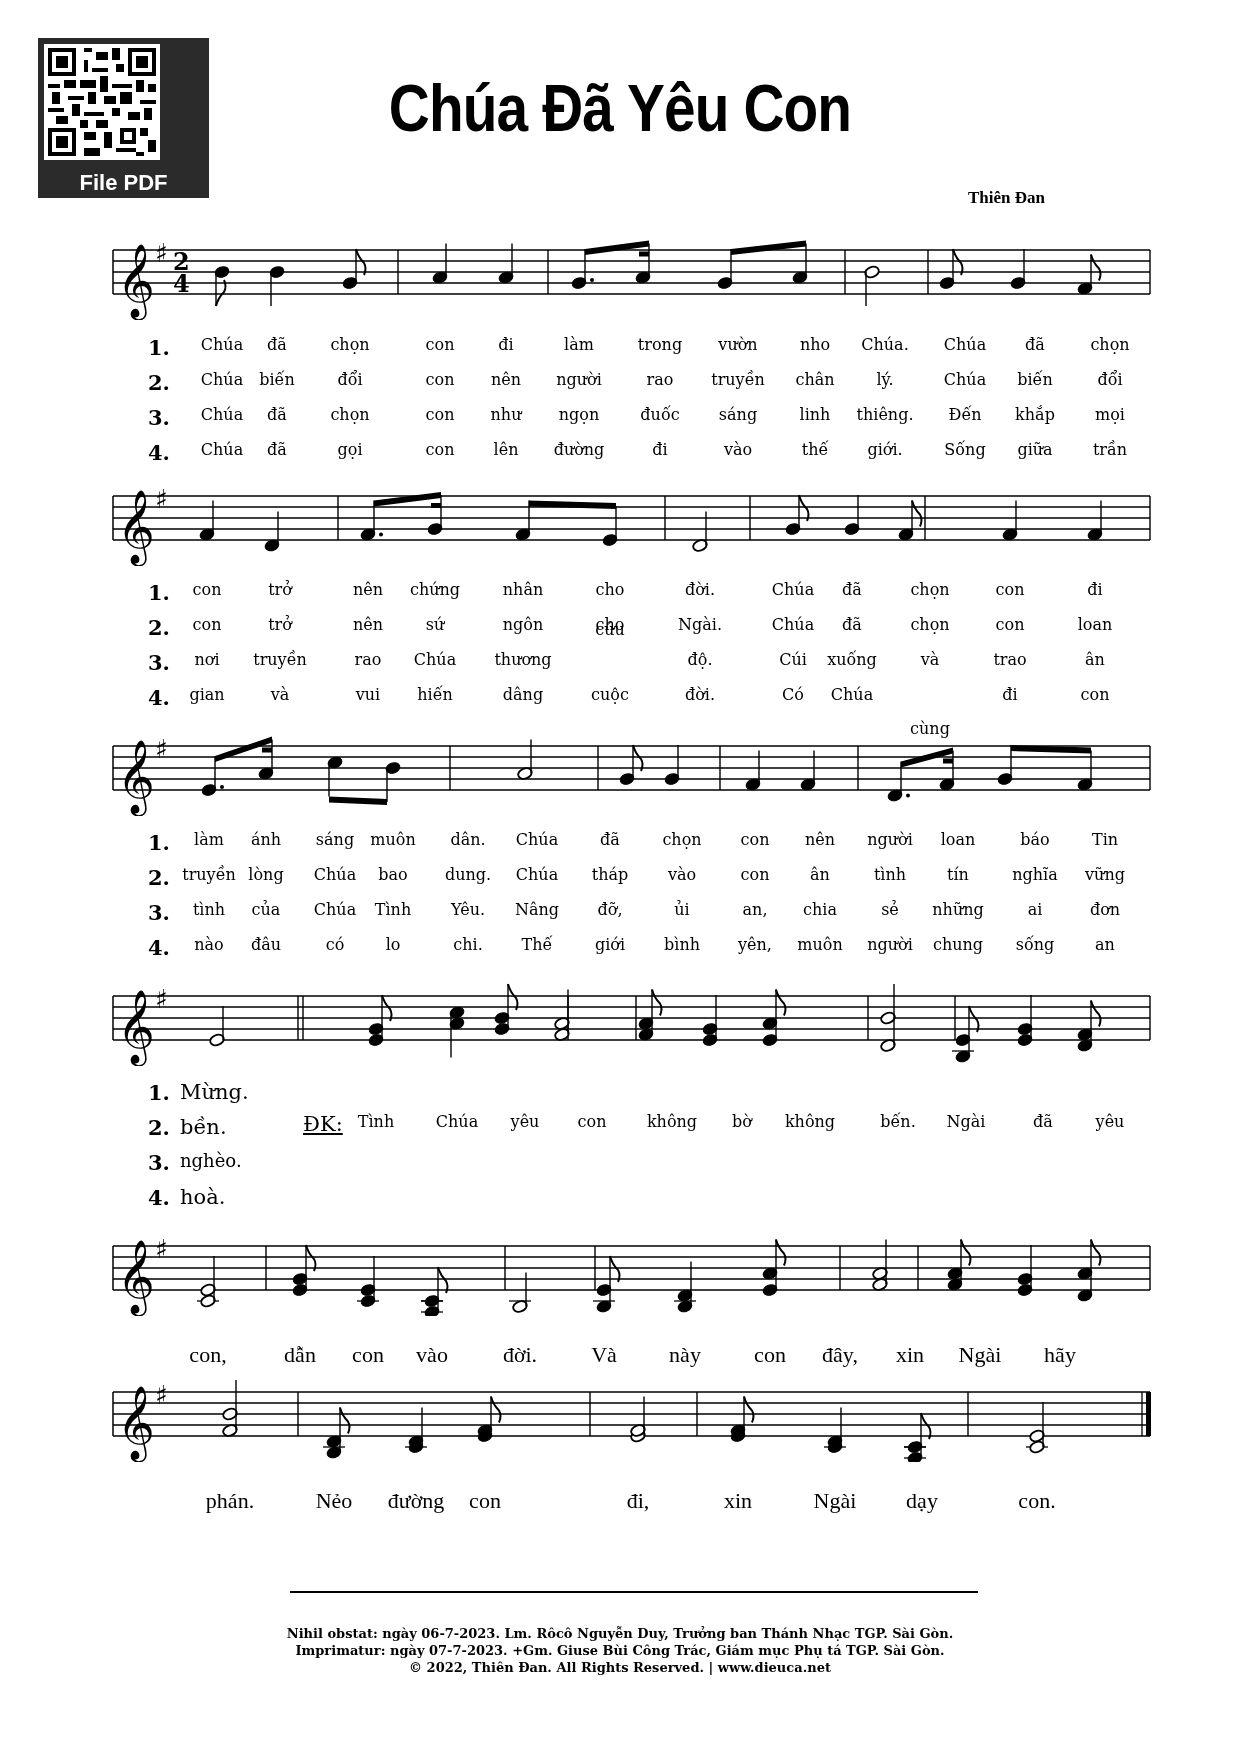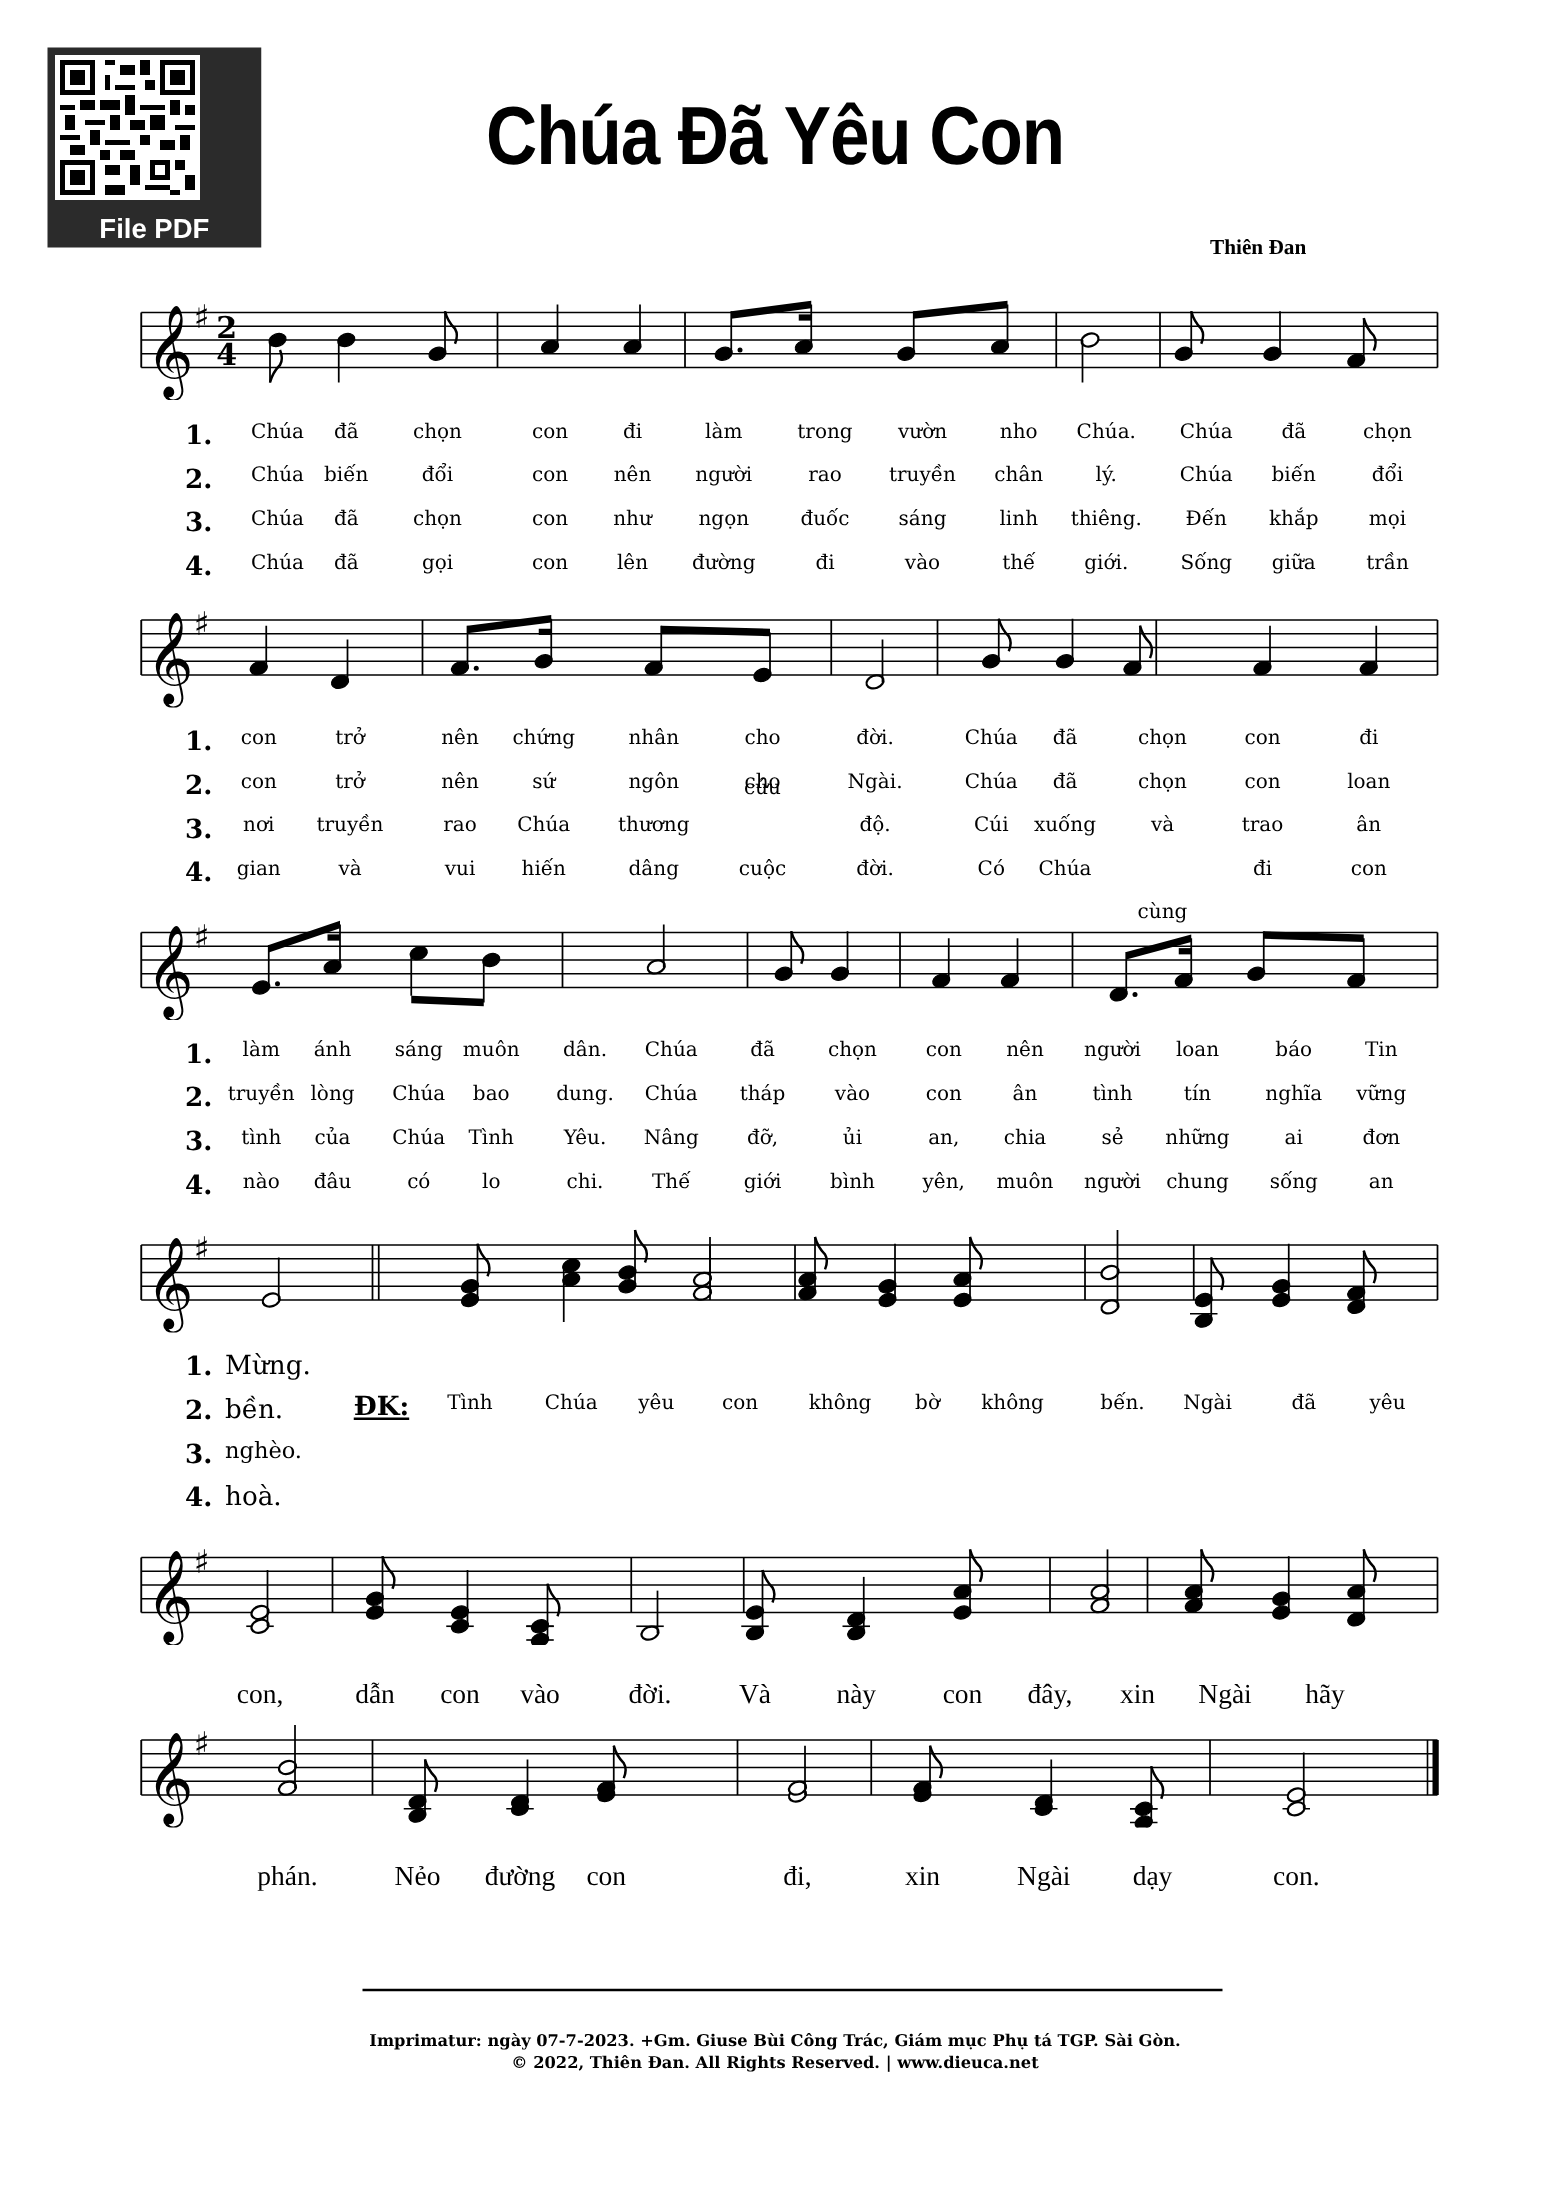--- a/index.html
+++ b/index.html
@@ -8,21 +8,21 @@
   .qr { position:absolute; left:38px; top:38px; width:128px; height:160px; background:#2b2b2b;padding-left:43px; }
   .qr-inner { position:absolute; left:6px; top:6px; width:116px; height:116px; background:#fff; }
   .qr-label { position:absolute; left:0; right:0; bottom:2px; text-align:center; color:#fff;
               font-family:"Liberation Sans", sans-serif; font-weight:bold; font-size:22px; }
   .title { position:absolute; left:0; right:0; top:70px; text-align:center; font-family:"Liberation Sans", sans-serif;
            font-weight:bold; font-size:66px; letter-spacing:-1px; transform:scaleX(0.86); }
   .composer { position:absolute; left:968px; top:188px; font-family:"Liberation Serif", serif; font-weight:bold; font-size:17px; }
   svg.staff { position:absolute; left:0; }
   .w { position:absolute; transform:translateX(-50%); }
   .vn { position:absolute; font-weight:bold; }
-  .dk { font-weight:bold; text-decoration:underline; }
+  .dk { font-weight:normal; text-decoration:underline;margin-left:20px; }
   .chorus { font-family:"Liberation Serif", serif; font-size:22px; }
   .footer-line { position:absolute; left:290px; top:1591px; width:688px; border-top:2px solid #000; }
   .footer { position:absolute; left:0; right:0; top:1625px; text-align:center; font-family:"DejaVu Serif", serif;
             font-weight:bold; font-size:13px; line-height:17px; }
 </style>
 </head>
 <body>
 
 <div class="qr">
   <div class="qr-inner">
@@ -620,15 +620,16 @@
       <span class="w" style="left: 638px; top: 1488px;">đi,</span>
       <span class="w" style="left: 738px; top: 1488px;">xin</span>
       <span class="w" style="left: 835px; top: 1488px;">Ngài</span>
       <span class="w" style="left: 922px; top: 1488px;">dạy</span>
       <span class="w" style="left: 1037px; top: 1488px;">con.</span>
     </div>
   </div>
 
 <div class="footer-line"></div>
 <div class="footer">
+  <div>Nihil obstat: ngày 06-7-2023. Lm. Rôcô Nguyễn Duy, Trưởng ban Thánh Nhạc TGP. Sài Gòn.</div>
   <div>Imprimatur: ngày 07-7-2023. +Gm. Giuse Bùi Công Trác, Giám mục Phụ tá TGP. Sài Gòn.</div>
   <div>© 2022, Thiên Đan. All Rights Reserved. | www.dieuca.net</div>
 </div>
 
 </body></html>

